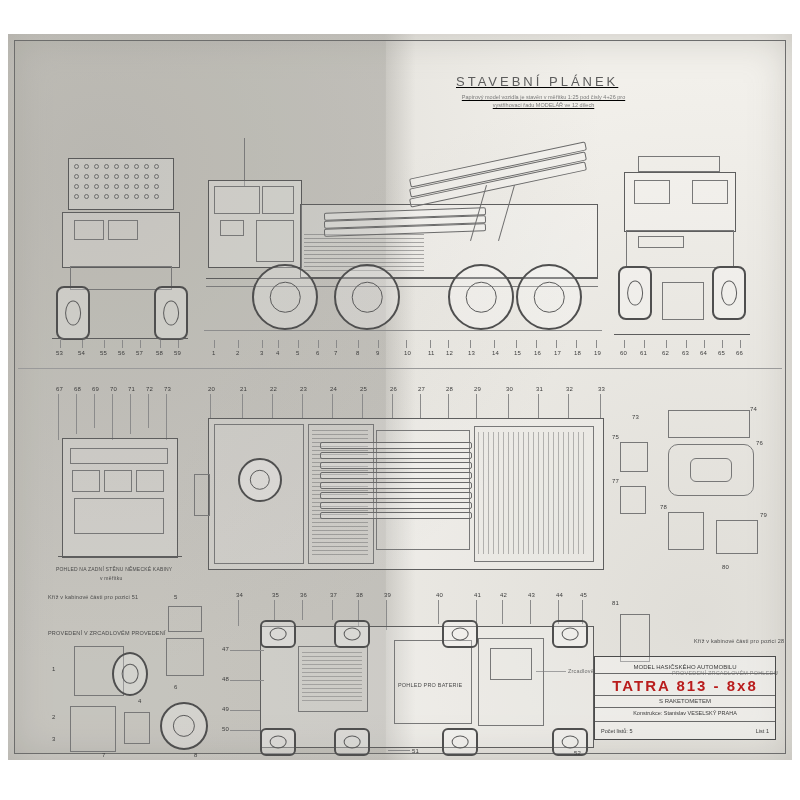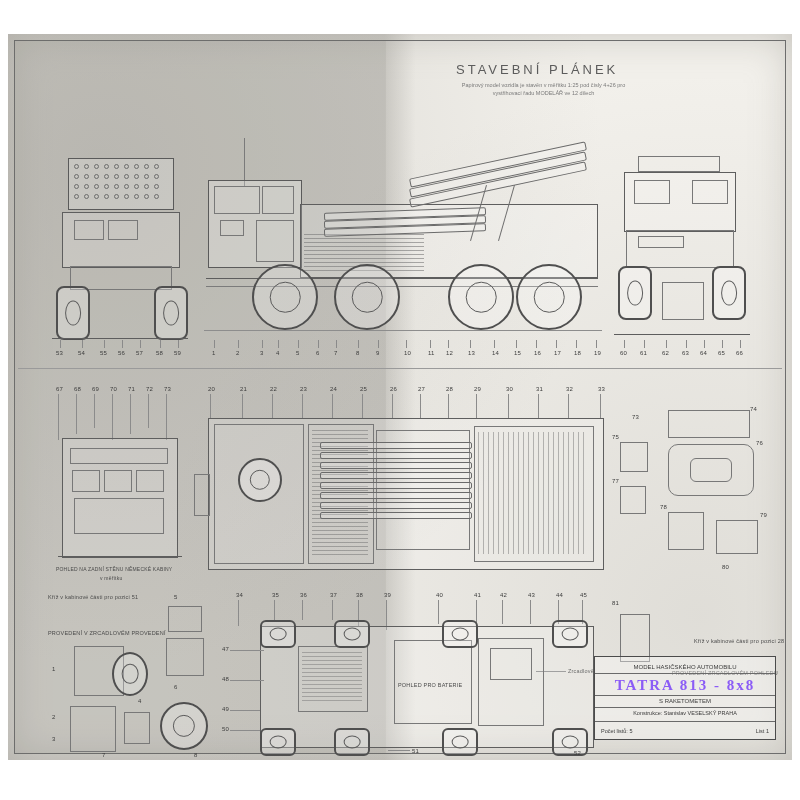--- a/index.html
+++ b/index.html
@@ -51,29 +51,29 @@
   .leader{position:absolute;background:#8b8b8b;width:1px;}
   .leaderh{position:absolute;background:#8b8b8b;height:1px;}
 
   
   #titleblock{
     position:absolute;right:16px;bottom:20px;width:180px;height:82px;
     border:1px solid #4b4b4b;background:rgba(255,255,255,.35);
   }
   #titleblock .tbrow{position:absolute;left:0;right:0;border-top:1px solid #6a6a6a;}
   #titleblock .t1{top:7px;left:0;right:0;text-align:center;font-size:6px;color:#3b3b3b;position:absolute;}
-  #titleblock .t2{top:20px;left:0;right:0;text-align:center;font-size:15px;color:#8b5cf6;
-    position:absolute;font-weight:bold;letter-spacing:2px;font-family:Liberation Serif, serif;}
+  #titleblock .t2{top:20px;left:0;right:0;text-align:center;font-size:15px;color:#b91c1c;
+    position:absolute;font-weight:bold;letter-spacing:2px;}
   #titleblock .t3{top:41px;left:0;right:0;text-align:center;font-size:6px;color:#3b3b3b;position:absolute;}
   #titleblock .t4{top:53px;left:0;right:0;text-align:center;font-size:5.5px;color:#3b3b3b;position:absolute;}
   #titleblock .t5{bottom:5px;left:6px;font-size:5.5px;color:#3b3b3b;position:absolute;}
   #titleblock .t6{bottom:5px;right:6px;font-size:5.5px;color:#3b3b3b;position:absolute;}
 
   
-  #headline{position:absolute;left:448px;top:28px;width:260px;}
+  #headline{position:absolute;left:448px;top:40px;width:260px;text-decoration:underline;}
   #headline .h1{font-size:13px;letter-spacing:3px;color:#5c5c5c;}
   #headline .hsub{font-size:5.5px;color:#7a7a7a;line-height:8px;margin-top:4px;width:175px;text-align:center;}
 
   .shade{position:absolute;background:rgba(120,118,112,.10);}
   .cab{position:absolute;border:1px solid #5a5a5a;background:rgba(255,255,255,.25);}
   .rocketpack{position:absolute;border:1px solid #5a5a5a;background:rgba(255,255,255,.2);}
   .dotgrid{position:absolute;}
   .dot{position:absolute;width:3px;height:3px;border:1px solid #6d6d6d;border-radius:50%;}
   .hatch{
     position:absolute;

